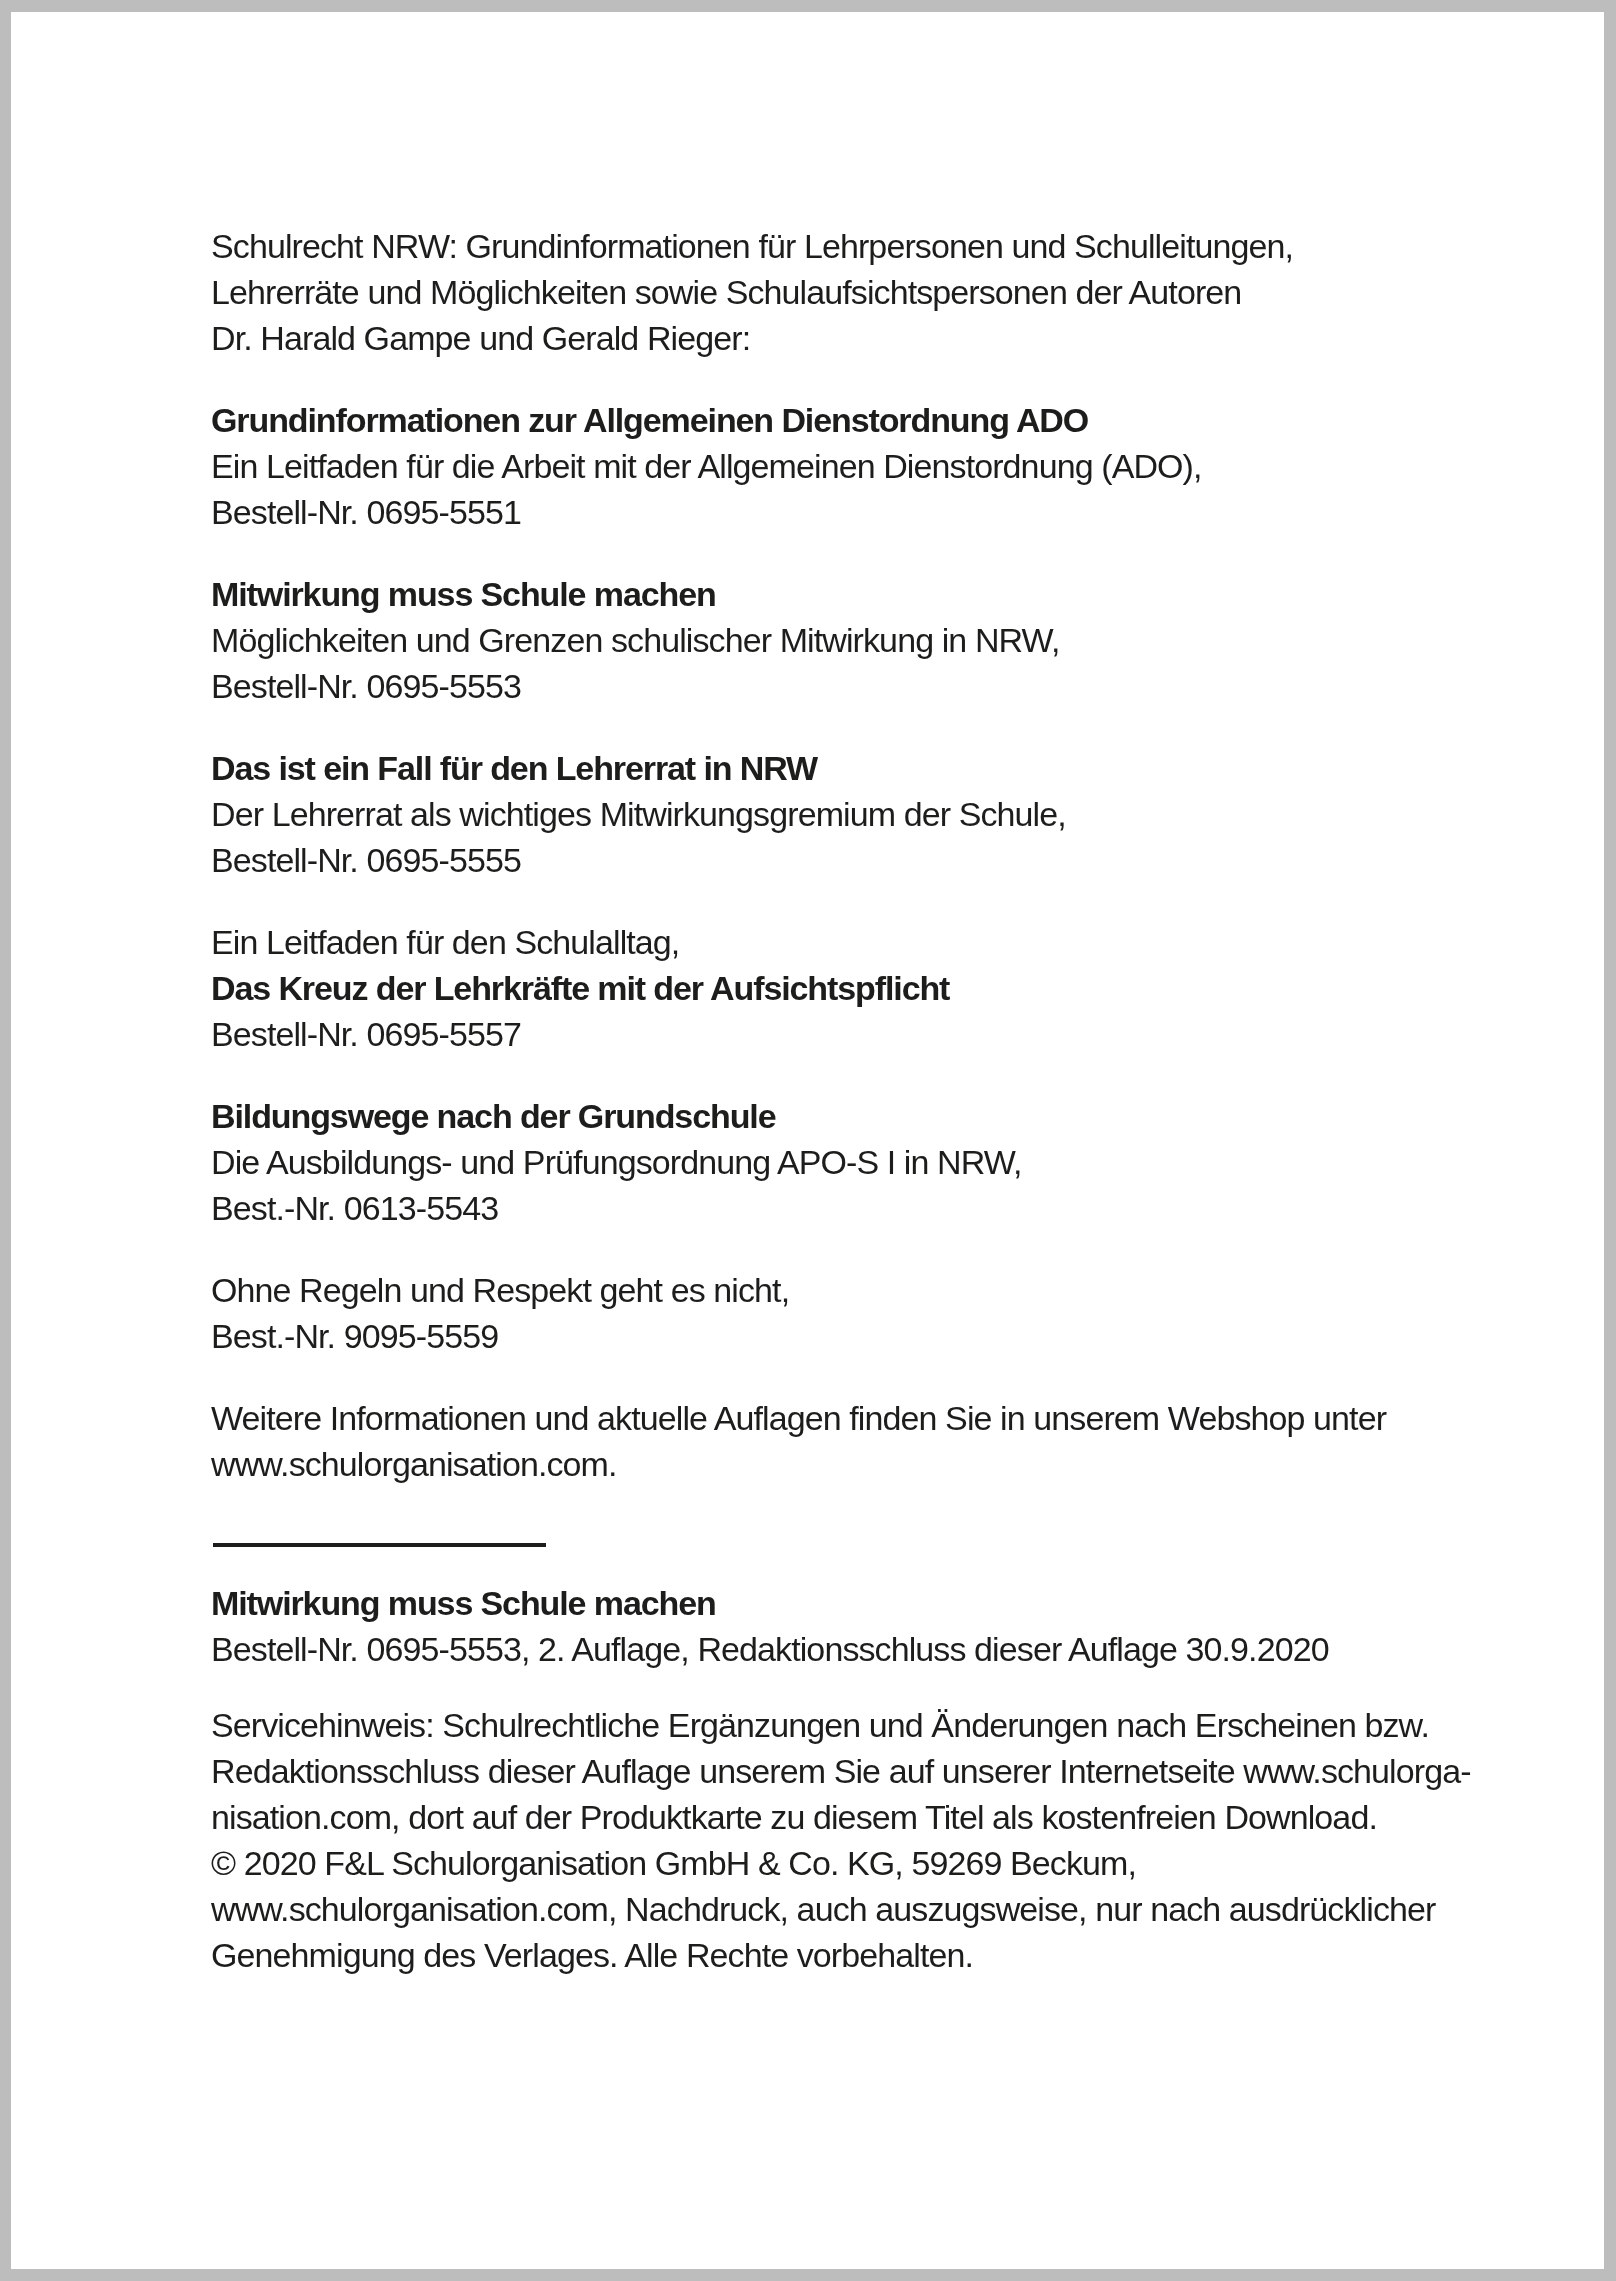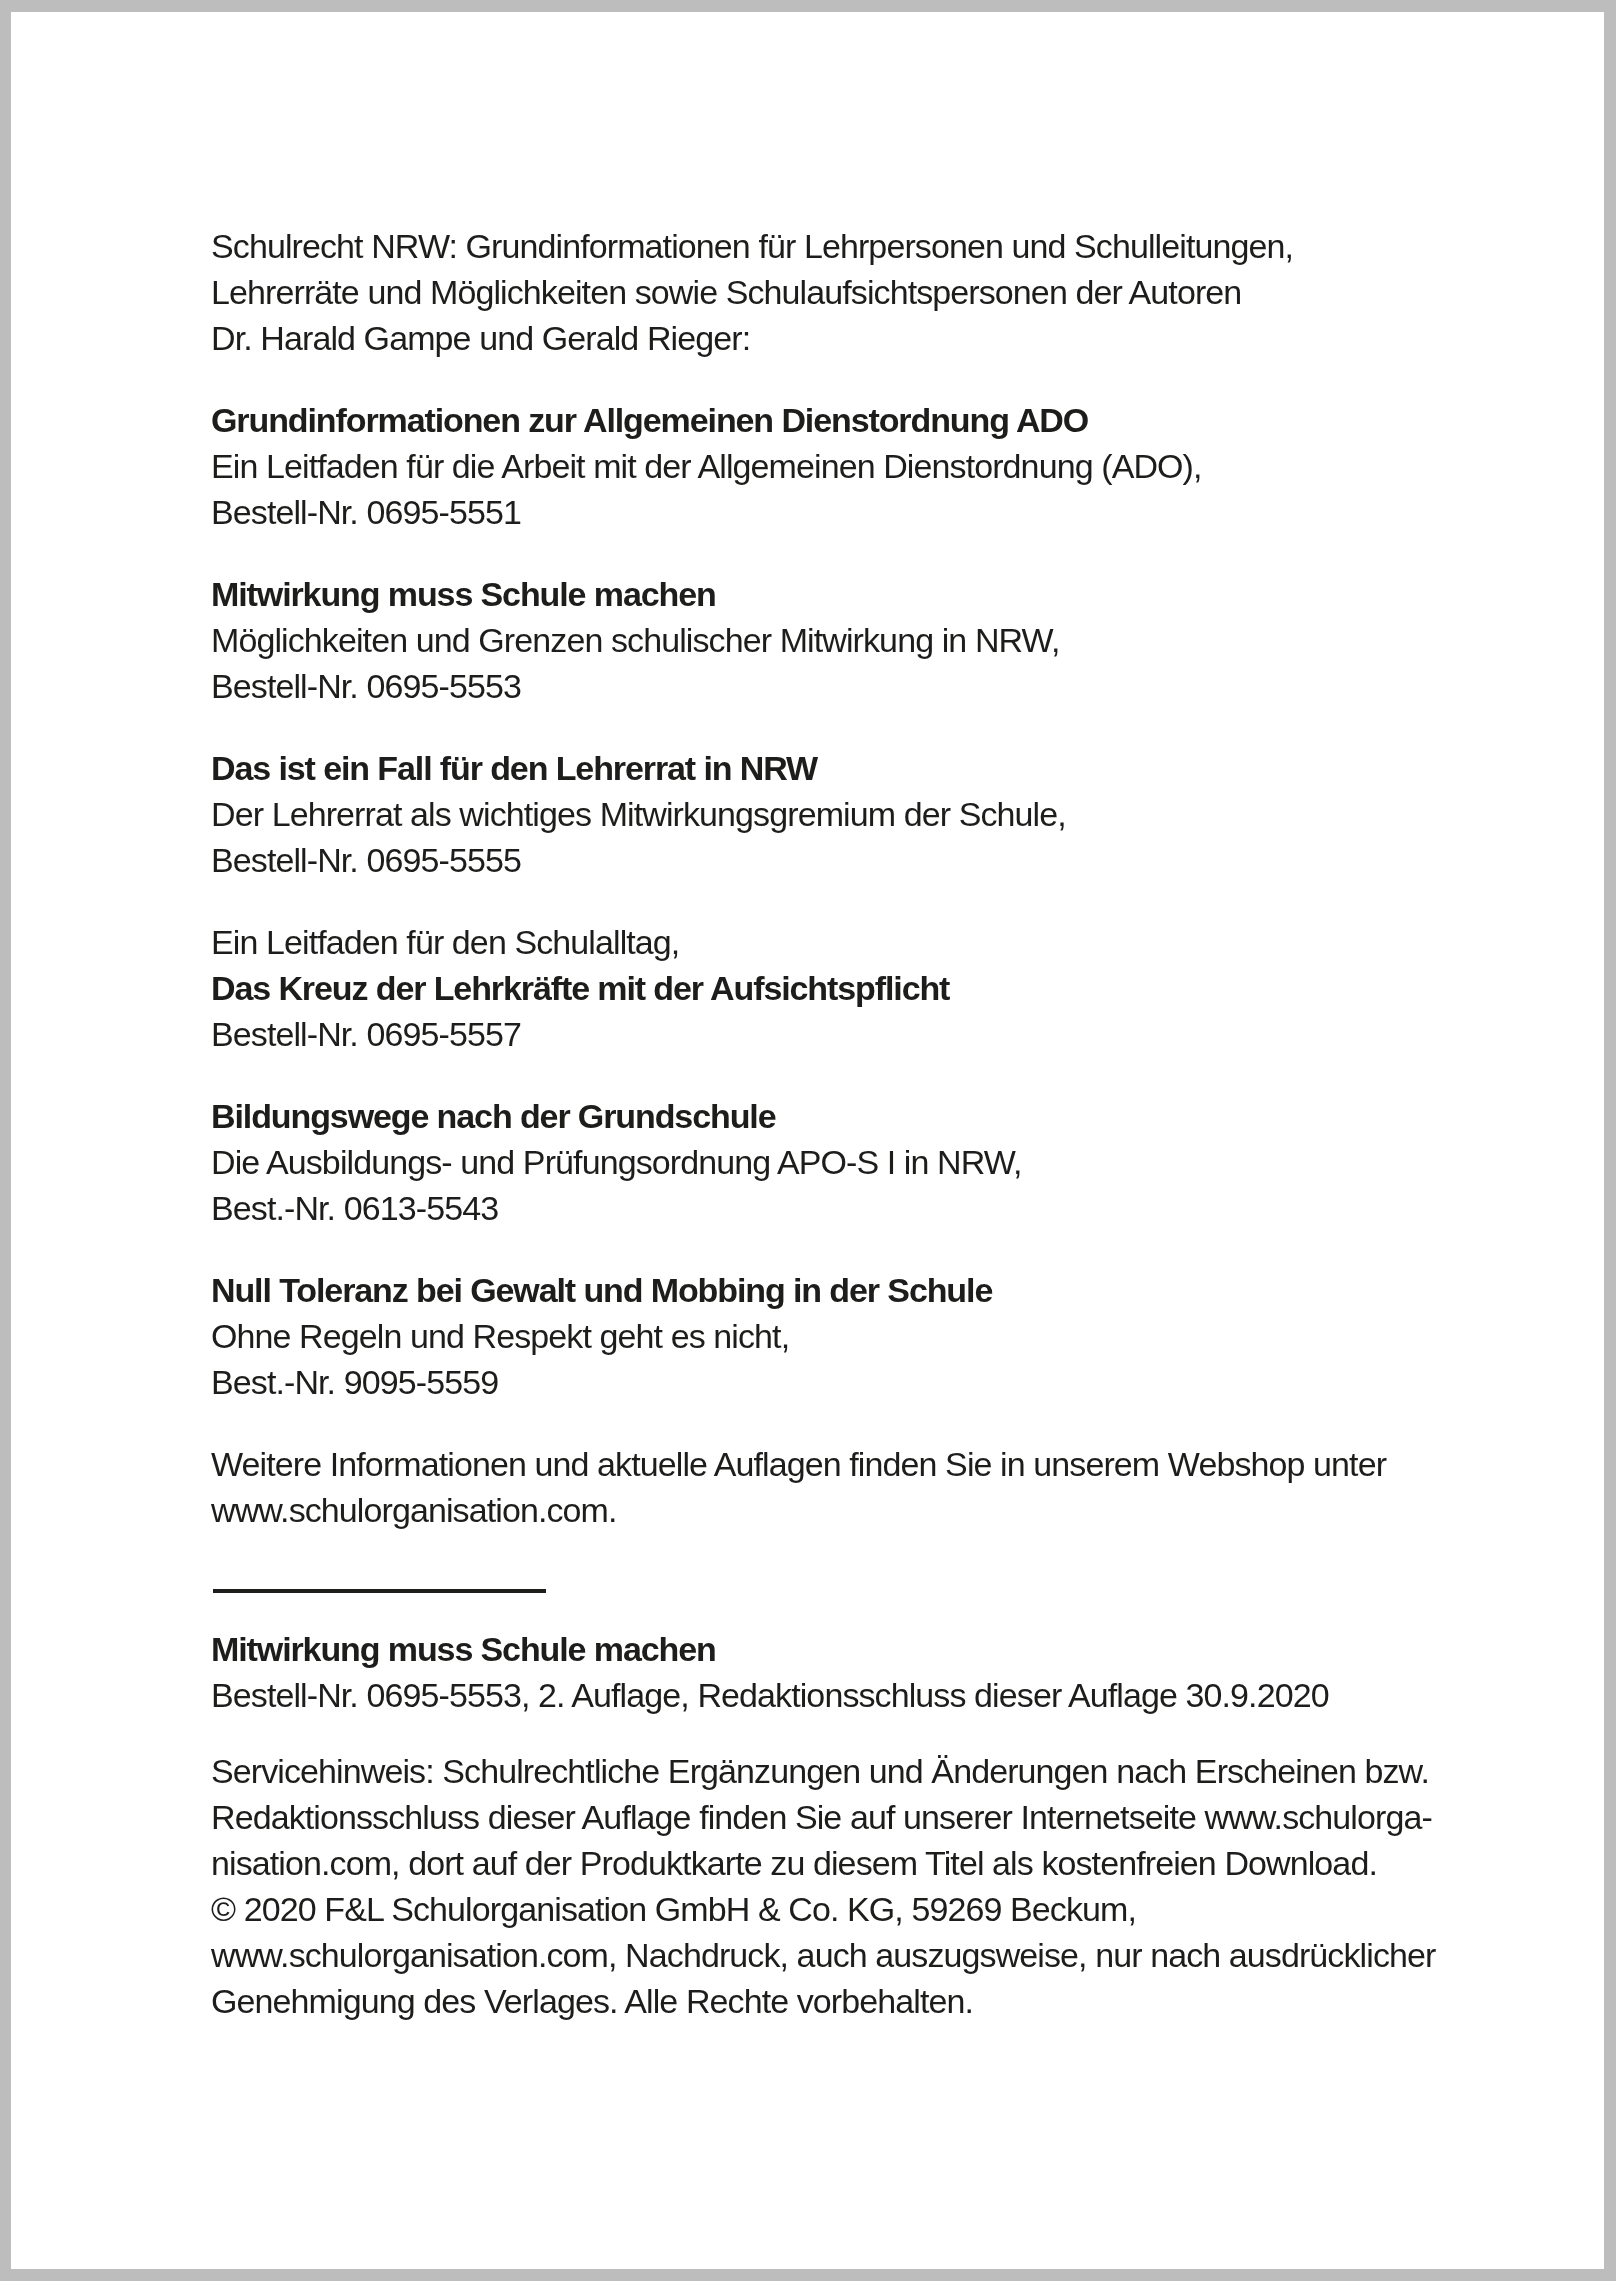--- a/index.html
+++ b/index.html
@@ -78,40 +78,39 @@
       <div class="line">Bestell-Nr. 0695-5557</div>
     </div>
 
     <div class="block">
       <div class="line bold">Bildungswege nach der Grundschule</div>
       <div class="line">Die Ausbildungs- und Prüfungsordnung APO-S I in NRW,</div>
       <div class="line">Best.-Nr. 0613-5543</div>
     </div>
 
     <div class="block">
-      <div class="line bold">Null Toleranz bei Gewalt und Mobbing in der Schule</div>
       <div class="line">Ohne Regeln und Respekt geht es nicht,</div>
       <div class="line">Best.-Nr. 9095-5559</div>
     </div>
 
     <div class="block">
       <div class="line">Weitere Informationen und aktuelle Auflagen finden Sie in unserem Webshop unter</div>
       <div class="line">www.schulorganisation.com.</div>
     </div>
 
     <hr class="rule">
 
     <div class="edition-block">
       <div class="line bold">Mitwirkung muss Schule machen</div>
       <div class="line">Bestell-Nr. 0695-5553, 2. Auflage, Redaktionsschluss dieser Auflage 30.9.2020</div>
     </div>
 
     <div class="service-block">
       <div class="line">Servicehinweis: Schulrechtliche Ergänzungen und Änderungen nach Erscheinen bzw.</div>
-      <div class="line">Redaktionsschluss dieser Auflage finden Sie auf unserer Internetseite www.schulorga-</div>
+      <div class="line">Redaktionsschluss dieser Auflage unserem Sie auf unserer Internetseite www.schulorga-</div>
       <div class="line">nisation.com, dort auf der Produktkarte zu diesem Titel als kostenfreien Download.</div>
     </div>
 
     <div class="block">
       <div class="line">© 2020 F&amp;L Schulorganisation GmbH &amp; Co. KG, 59269 Beckum,</div>
       <div class="line">www.schulorganisation.com, Nachdruck, auch auszugsweise, nur nach ausdrücklicher</div>
       <div class="line">Genehmigung des Verlages. Alle Rechte vorbehalten.</div>
     </div>
 
   </div>

